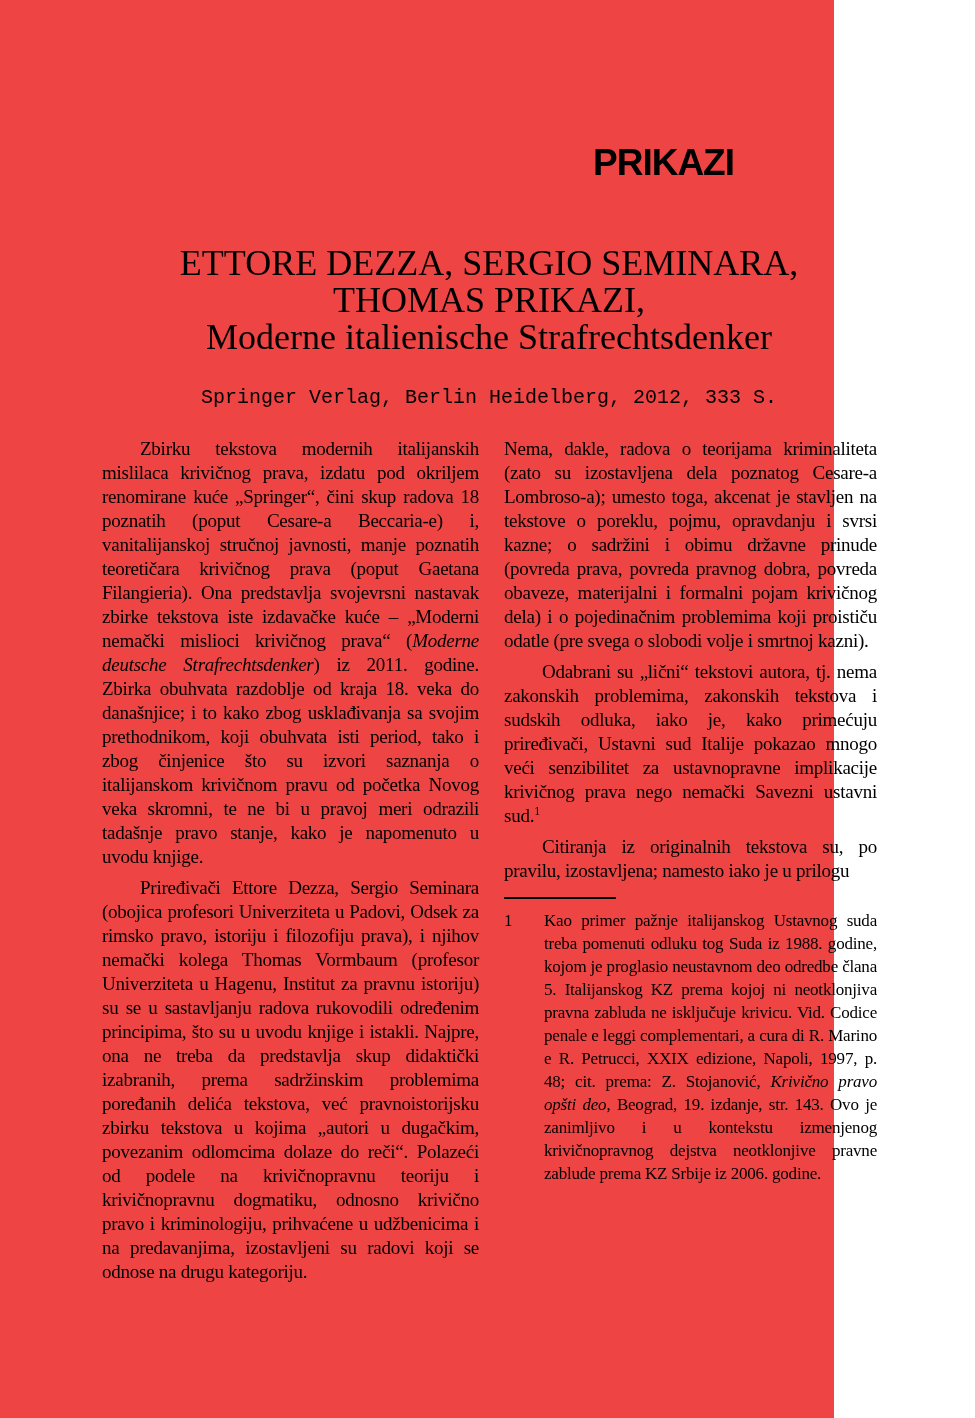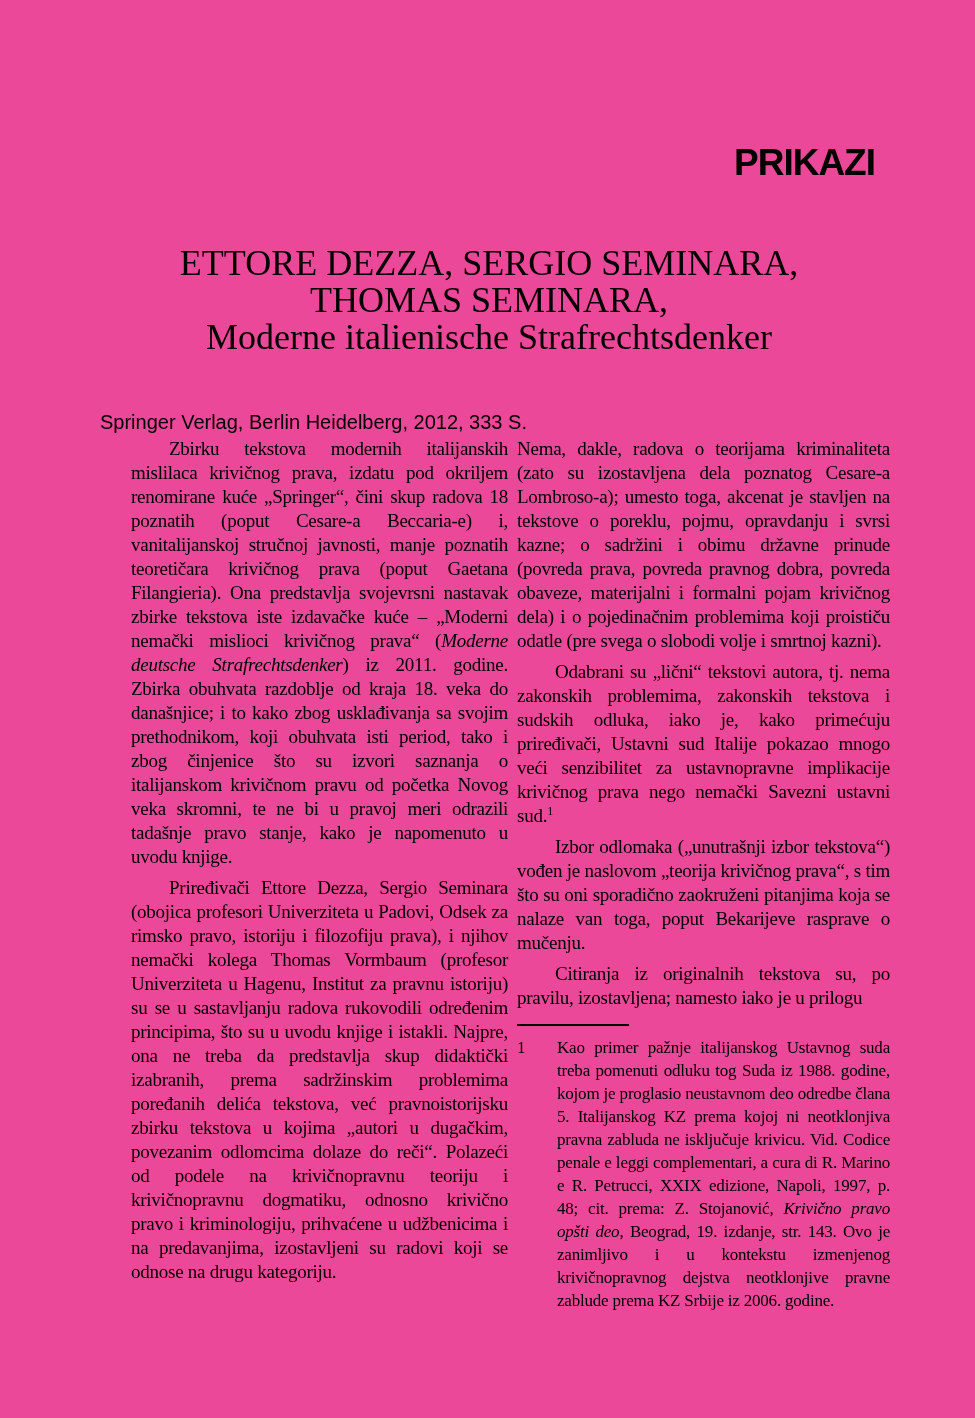--- a/index.html
+++ b/index.html
@@ -2,50 +2,49 @@
 <html><head>
 <meta charset="utf-8">
 <style>
   html, body { margin: 0; padding: 0; }
   body {
     width: 975px; height: 1418px;
     background: #ffffff; color: #000000;
     font-family: "Liberation Serif", serif;
     overflow: hidden;
   }
-  .page { position: relative; width: 975px; height: 1418px; background: #ec4899; }
+  .page { position: relative; width: 834px; height: 1418px; background: #ef4444; }
 
   .kicker {
     position: absolute; top: 144px; right: 100px;
     font-family: "Liberation Sans", sans-serif;
     font-weight: 700; font-size: 37px; line-height: 1;
     letter-spacing: -1px;
   }
 
   .title-block {
     position: absolute; top: 245px; left: 100px; width: 778px;
     text-align: center;
     font-family: "Liberation Serif", serif;
     font-size: 36px; line-height: 37px;
   }
   .title-line.italic { }
 
   .publisher {
     position: absolute; top: 386px; left: 100px; width: 778px;
-    text-align: left;
-    font-family: Liberation Sans, sans-serif;
-    font-size: 20px; line-height: 24px; margin-top: 24px;
+    text-align: center;
+    font-family: Liberation Mono, monospace;
+    font-size: 20px; line-height: 24px;
   }
 
   .columns {
-    position: absolute; top: 437px; left: 115px; width: 775px; height: 981px;
-    display: flex; gap: 9px; overflow: hidden;
+    position: absolute; top: 437px; left: 102px; width: 775px; height: 981px;
+    display: flex; gap: 25px; overflow: hidden;
     font-size: 19px; line-height: 24px; letter-spacing: -0.25px;
     text-align: justify;
-    justify-content: flex-end;
   }
   .col-left  { width: 377px; flex: none; }
   .col-right { width: 373px; flex: none; }
 
   p.body-para { margin: 0 0 7px 0; }
   p.body-para.indent { text-indent: 38px; }
   p.body-para i { font-style: italic; }
   sup { font-size: 12px; line-height: 0; vertical-align: super; }
 
   .footnote-sep {
@@ -63,37 +62,36 @@
 </style>
 </head>
 <body>
 
 <div class="page">
 
   <div class="kicker">PRIKAZI</div>
 
   <div class="title-block">
     <div class="title-line">ETTORE DEZZA, SERGIO SEMINARA,</div>
-    <div class="title-line">THOMAS SEMINARA,</div>
+    <div class="title-line">THOMAS PRIKAZI,</div>
     <div class="title-line italic">Moderne italienische Strafrechtsdenker</div>
   </div>
 
   <div class="publisher">Springer Verlag, Berlin Heidelberg, 2012, 333 S.</div>
 
   <div class="columns">
     <div class="col-left">
         <p class="body-para indent"><span>Zbirku tekstova modernih italijanskih mislilaca krivičnog prava, izdatu pod okriljem renomirane kuće „Springer“, čini skup radova 18 poznatih (poput Cesare-a Beccaria-e) i, vanitalijanskoj stručnoj javnosti, manje poznatih teoretičara krivičnog prava (poput Gaetana Filangieria). Ona predstavlja svojevrsni nastavak zbirke tekstova iste izdavačke kuće – „Moderni nemački mislioci krivičnog prava“ (</span><i>Moderne deutsche Strafrechtsdenker</i><span>) iz 2011. godine. Zbirka obuhvata razdoblje od kraja 18. veka do današnjice; i to kako zbog usklađivanja sa svojim prethodnikom, koji obuhvata isti period, tako i zbog činjenice što su izvori saznanja o italijanskom krivičnom pravu od početka Novog veka skromni, te ne bi u pravoj meri odrazili tadašnje pravo stanje, kako je napomenuto u uvodu knjige.</span></p>
         <p class="body-para indent"><span>Priređivači Ettore Dezza, Sergio Seminara (obojica profesori Univerziteta u Padovi, Odsek za rimsko pravo, istoriju i filozofiju prava), i njihov nemački kolega Thomas Vormbaum (profesor Univerziteta u Hagenu, Institut za pravnu istoriju) su se u sastavljanju radova rukovodili određenim principima, što su u uvodu knjige i istakli. Najpre, ona ne treba da predstavlja skup didaktički izabranih, prema sadržinskim problemima poređanih delića tekstova, već pravnoistorijsku zbirku tekstova u kojima „autori u dugačkim, povezanim odlomcima dolaze do reči“. Polazeći od podele na krivičnopravnu teoriju i krivičnopravnu dogmatiku, odnosno krivično pravo i kriminologiju, prihvaćene u udžbenicima i na predavanjima, izostavljeni su radovi koji se odnose na drugu kategoriju.</span></p>
       </div>
 
     <div class="col-right">
       <div>
           <p class="body-para"><span>Nema, dakle, radova o teorijama kriminaliteta (zato su izostavljena dela poznatog Cesare-a Lombroso-a); umesto toga, akcenat je stavljen na tekstove o poreklu, pojmu, opravdanju i svrsi kazne; o sadržini i obimu državne prinude (povreda prava, povreda pravnog dobra, povreda obaveze, materijalni i formalni pojam krivičnog dela) i o pojedinačnim problemima koji proističu odatle (pre svega o slobodi volje i smrtnoj kazni).</span></p>
           <p class="body-para indent"><span>Odabrani su „lični“ tekstovi autora, tj. nema zakonskih problemima, zakonskih tekstova i sudskih odluka, iako je, kako primećuju priređivači, Ustavni sud Italije pokazao mnogo veći senzibilitet za ustavnopravne implikacije krivičnog prava nego nemački Savezni ustavni sud.</span><sup>1</sup></p>
-          <p class="body-para indent"><span>Izbor odlomaka („unutrašnji izbor tekstova“) vođen je naslovom „teorija krivičnog prava“, s tim što su oni sporadično zaokruženi pitanjima koja se nalaze van toga, poput Bekarijeve rasprave o mučenju.</span></p>
           <p class="body-para indent"><span>Citiranja iz originalnih tekstova su, po pravilu, izostavljena; namesto iako je u prilogu</span></p>
         </div>
 
       <div class="footnote-sep"></div>
 
       <div class="footnote">
         <span class="fn-num">1</span>
         <span class="fn-text"><span>Kao primer pažnje italijanskog Ustavnog suda treba pomenuti odluku tog Suda iz 1988. godine, kojom je proglasio neustavnom deo odredbe člana 5. Italijanskog KZ prema kojoj ni neotklonjiva pravna zabluda ne isključuje krivicu. Vid. Codice penale e leggi complementari, a cura di R. Marino e R. Petrucci, XXIX edizione, Napoli, 1997, p. 48; cit. prema: Z. Stojanović, </span><i>Krivično pravo opšti deo</i><span>, Beograd, 19. izdanje, str. 143. Ovo je zanimljivo i u kontekstu izmenjenog krivičnopravnog dejstva neotklonjive pravne zablude prema KZ Srbije iz 2006. godine.</span></span>
       </div>
     </div>

